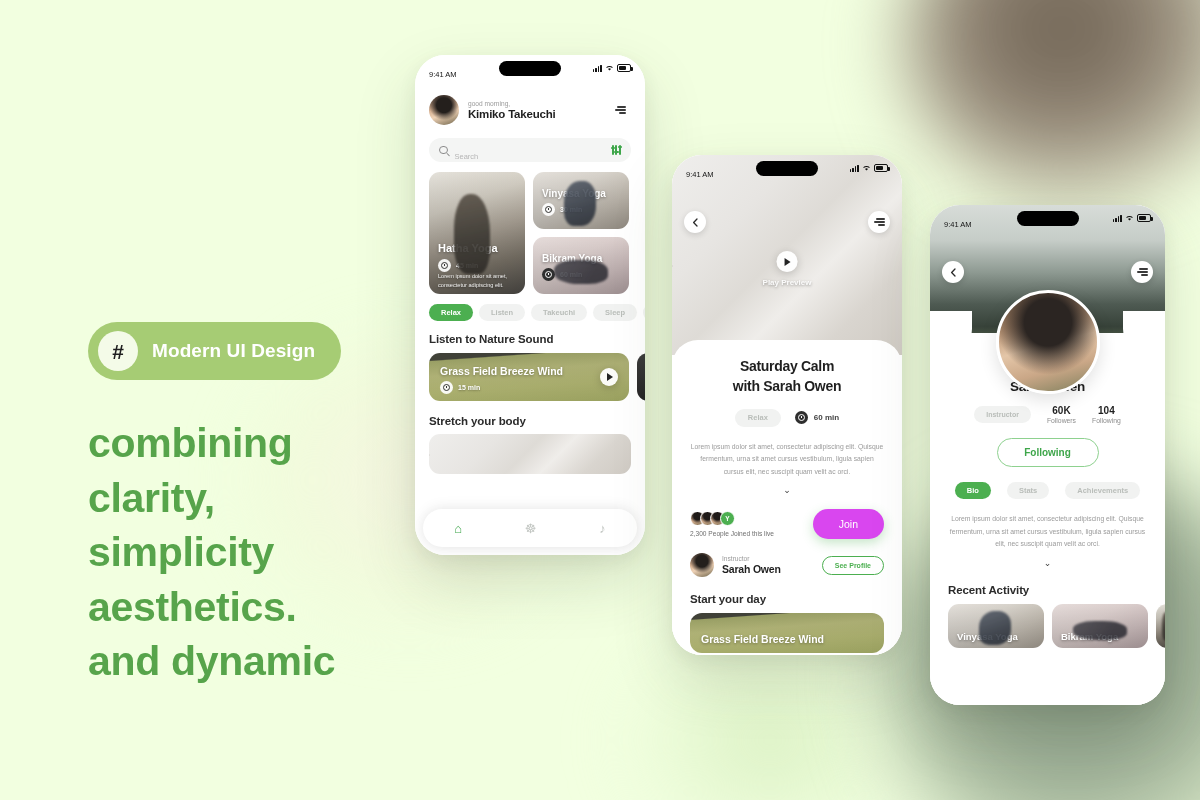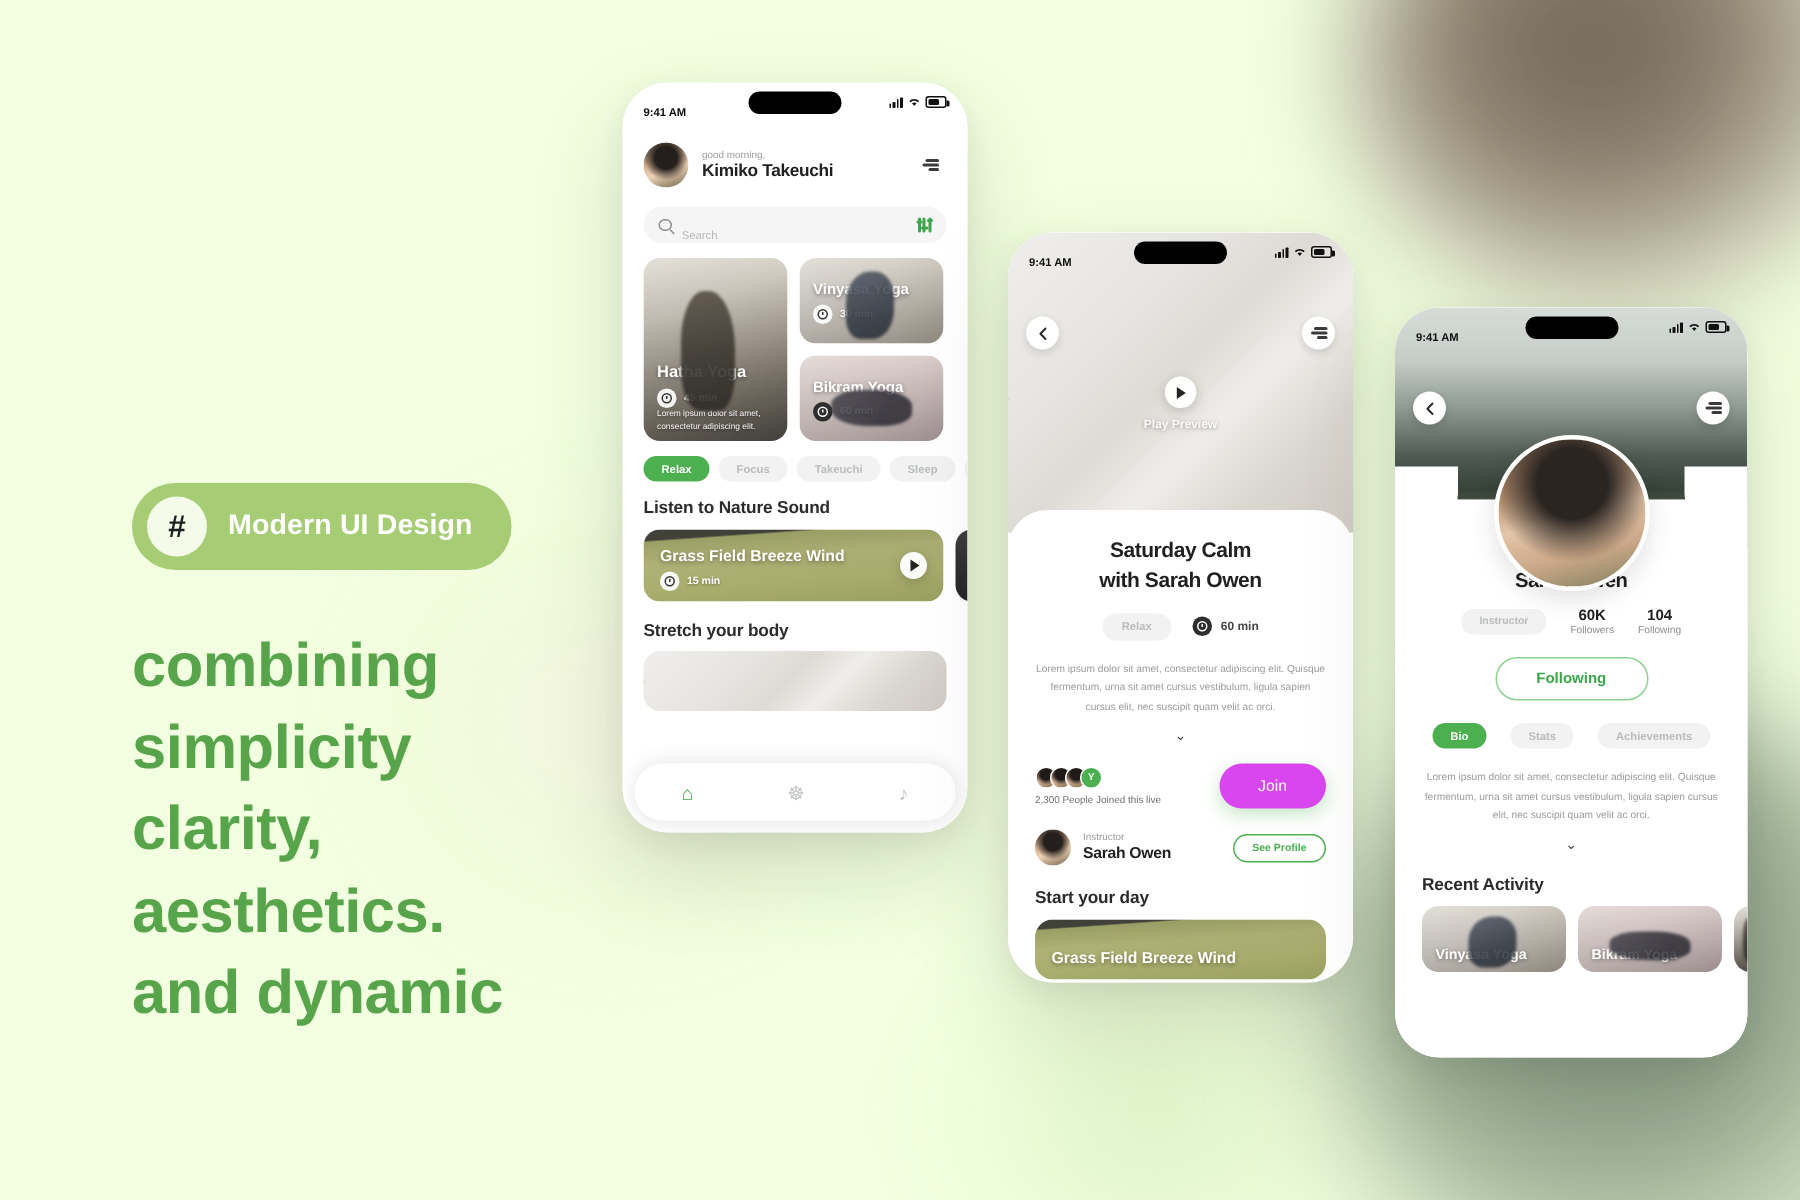--- a/index.html
+++ b/index.html
@@ -72,21 +72,21 @@
   #phone-3 { left: 930px; top: 205px; width: 235px; height: 500px; border-radius: 30px; }
 
   .screen { position: relative; width: 100%; height: 100%; overflow: hidden; background: #fff; }
 
   
   .statusbar {
     position: relative; z-index: 6;
     height: 26px; display: flex; align-items: center;
     padding: 0 14px; justify-content: space-between;
   }
-  .sb-time { font-size: 7.5px; font-weight: 700; color: #111; margin-top: 12px; }
+  .sb-time { font-size: 7.5px; font-weight: 400; color: #111; margin-top: 12px; }
   .notch {
     position: absolute; left: 50%; transform: translateX(-50%);
     top: 6px; width: 62px; height: 15px; background: #000; border-radius: 10px;
   }
   .sb-right { display: flex; align-items: center; gap: 3px; }
   .ic-signal { display: flex; align-items: flex-end; gap: 1px; height: 8px; }
   .ic-signal i { width: 1.6px; background: #111; display: block; border-radius: .5px; }
   .ic-signal i:nth-child(1){height:3px} .ic-signal i:nth-child(2){height:4.5px}
   .ic-signal i:nth-child(3){height:6px} .ic-signal i:nth-child(4){height:7.5px}
   .ic-batt {
@@ -375,22 +375,22 @@
 <div class="bg-blob" id="blob-brown"></div>
 <div class="bg-blob" id="blob-sage"></div>
 
 <div class="copy">
   <div class="tag-pill">
     <div class="tag-hash">#</div>
     <div class="tag-label">Modern UI Design</div>
   </div>
   <div class="headline">
     <span>combining</span>
+    <span>clarity,</span>
     <span>simplicity</span>
-    <span>clarity,</span>
     <span>aesthetics.</span>
     <span>and dynamic</span>
   </div>
 </div>
 
 <div class="phone" id="phone-1">
   <div class="screen">
 
     <div class="statusbar">
       <div class="sb-time">9:41 AM</div>
@@ -465,21 +465,21 @@
                 <div class="hands"></div>
               </div>
             <span>60 min</span>
           </div>
         </div>
       </div>
     </div>
 
     <div id="p1-chips">
       <div class="pill on">Relax</div>
-      <div class="pill off">Focus</div>
+      <div class="pill off">Listen</div>
       <div class="pill off">Takeuchi</div>
       <div class="pill off">Sleep</div>
       <div class="pill off">A</div>
     </div>
 
     <div id="p1-sec1" class="sec-title">Listen to Nature Sound</div>
 
     <div id="p1-nature">
       <div class="sound-card ph ph-grass">
         <div class="sound-title">Grass Field Breeze Wind</div>

